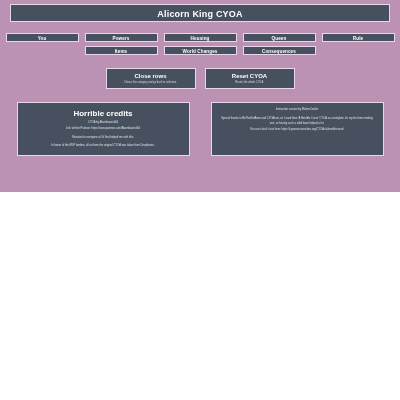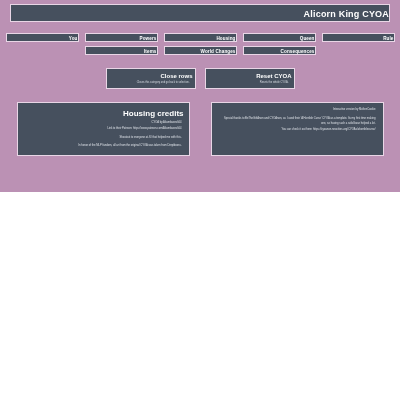--- a/index.html
+++ b/index.html
@@ -22,21 +22,21 @@
     padding: 4px 0 0 0;
     position: relative;
   }
 
   
   .panel {
     background: #46505e;
     border: 1px solid #e9d6e6;
     color: #ffffff;
     box-sizing: border-box;
-    text-align: right;
+    text-align: center;
   }
 
   
   .title-wrap {
     padding: 0 10px;
   }
   .title-bar {
     height: 18px;
     line-height: 18px;
     font-size: 9px;
@@ -149,21 +149,21 @@
     </div>
     <div class="panel action-btn">
       <div class="action-title">Reset CYOA</div>
       <div class="action-sub">Resets the whole CYOA.</div>
     </div>
   </div>
 
   <div class="credits-row">
 
     <div class="panel credit-panel">
-      <div class="credit-title">Housing credits</div>
+      <div class="credit-title">Horrible credits</div>
       <div class="credit-line tight">CYOA by Akumbawrsk64</div>
       <div class="credit-line tight">Link to their Patreon: https://www.patreon.com/Akumbawrsk64</div>
       <div class="spacer-sm"></div>
       <div class="credit-line">Shoutout to everyone at /0/ that helped me with this.</div>
       <div class="credit-line">In honor of the MLP fandom, all art from the original CYOA was taken from Derpibooru.</div>
     </div>
 
     <div class="panel credit-panel">
       <div class="credit-line tight">Interactive version by MoltenCookie</div>
       <div class="spacer-sm"></div>

